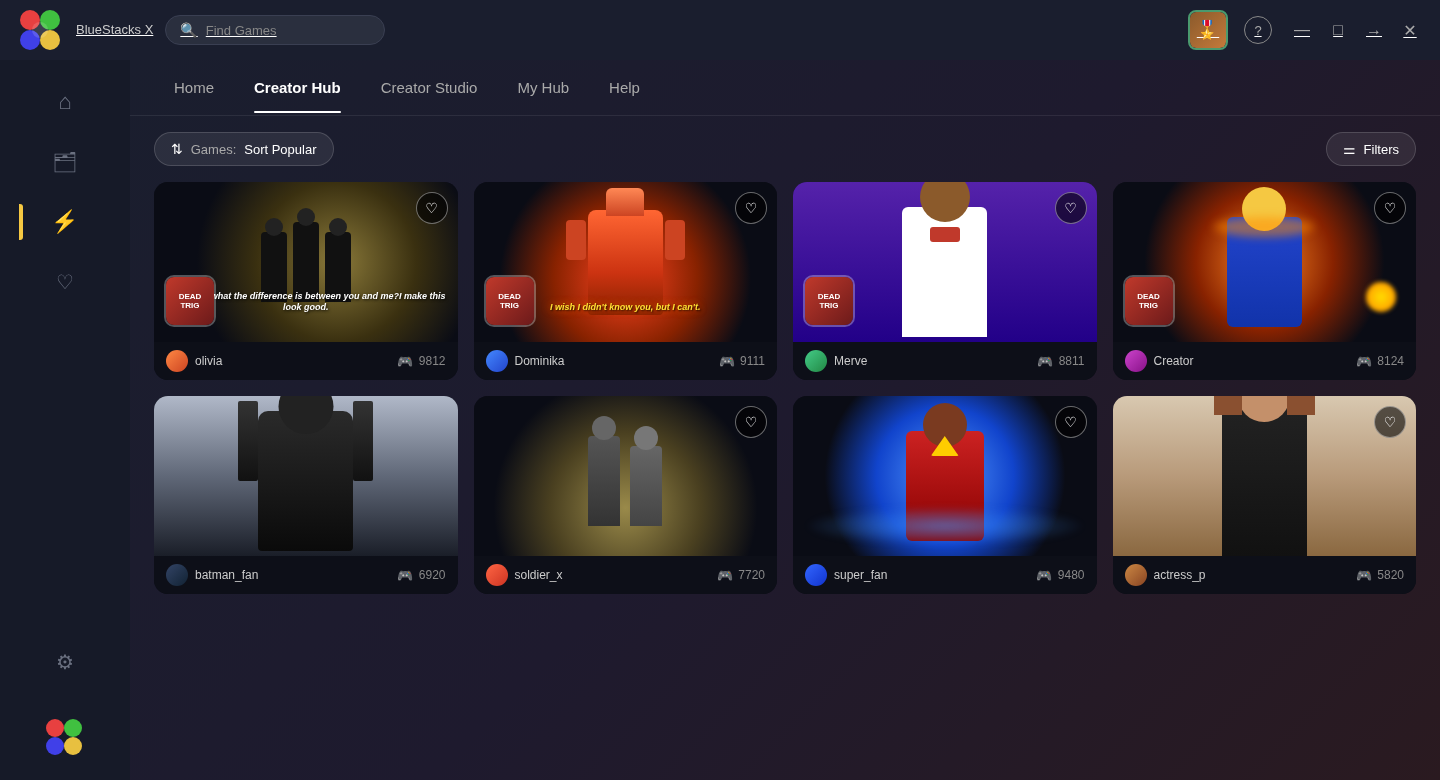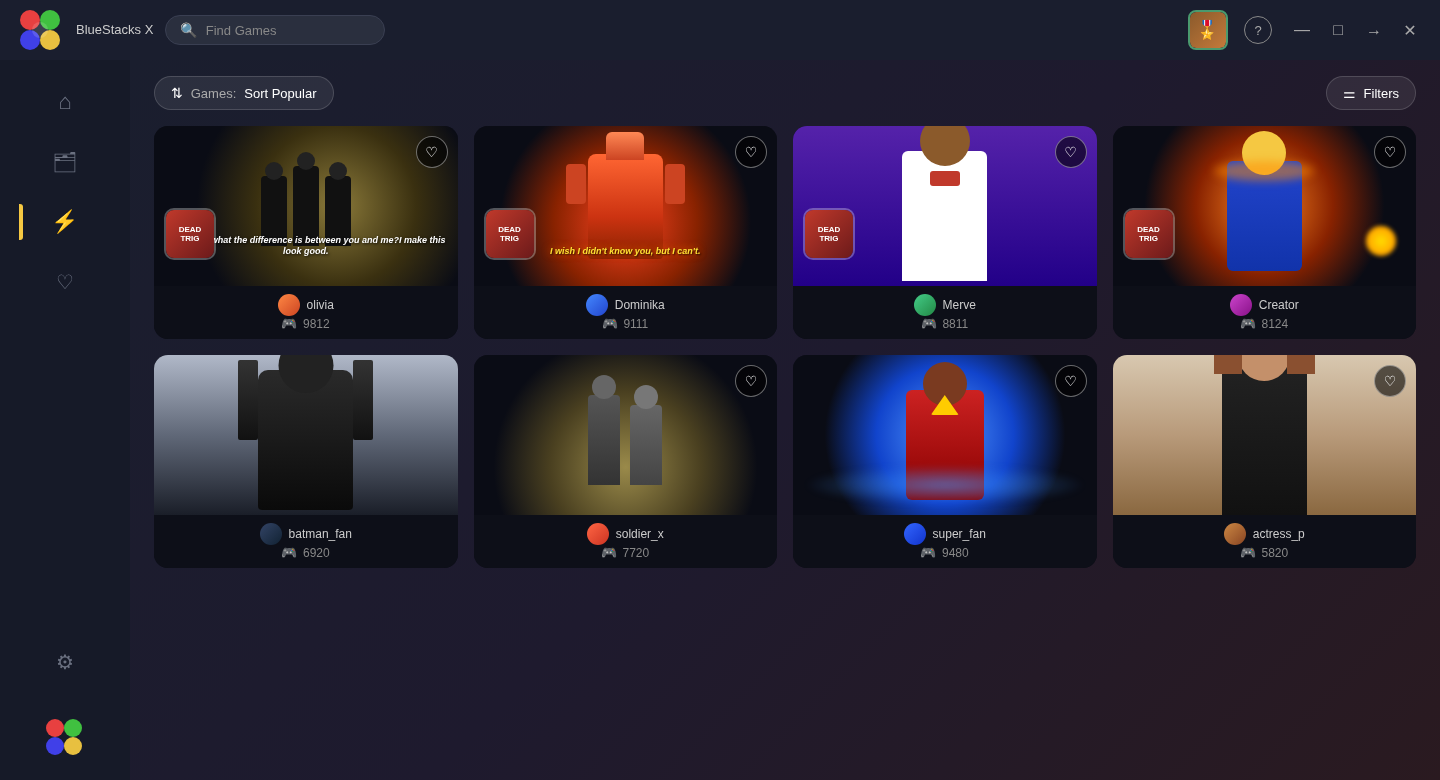--- a/index.html
+++ b/index.html
@@ -16,20 +16,21 @@
 
     
     .titlebar {
       height: 60px;
       background: #1a1e2e;
       display: flex;
       align-items: center;
       padding: 0 16px;
       justify-content: space-between;
       flex-shrink: 0;
+      text-decoration: underline;
     }
     .titlebar-left {
       display: flex;
       align-items: center;
       gap: 12px;
     }
     .bluestacks-logo {
       width: 48px;
       height: 48px;
       display: flex;
@@ -314,21 +315,21 @@
       align-items: center;
       justify-content: center;
       cursor: pointer;
       color: #fff;
       font-size: 14px;
       z-index: 2;
     }
 
     .game-badge {
       position: absolute;
-      bottom: 26px;
+      bottom: 15px;
       left: 10px;
       width: 52px;
       height: 52px;
       border-radius: 10px;
       overflow: hidden;
       border: 2px solid rgba(255,255,255,0.3);
       z-index: 2;
     }
     .game-badge-inner {
       width: 100%;
@@ -436,21 +437,20 @@
       align-items: center;
       justify-content: center;
     }
 
     .card-footer {
       display: flex;
       align-items: center;
       justify-content: space-between;
       padding: 8px 12px;
       background: #0d0f18;
-      flex-direction: column;
     }
     .author-info {
       display: flex;
       align-items: center;
       gap: 7px;
     }
     .author-avatar {
       width: 22px;
       height: 22px;
       border-radius: 50%;
@@ -535,20 +535,27 @@
           <circle cx="30" cy="12" r="9" fill="#40c040"></circle>
           <circle cx="12" cy="30" r="9" fill="#4040e8"></circle>
           <circle cx="30" cy="30" r="9" fill="#e8c040"></circle>
         </svg>
       </div>
     </div>
   </div>
 
   <div class="content-area">
 
+    <div class="nav-tabs">
+      <div class="nav-tab">Home</div>
+      <div class="nav-tab active">Creator Hub</div>
+      <div class="nav-tab">Creator Studio</div>
+      <div class="nav-tab">My Hub</div>
+      <div class="nav-tab">Help</div>
+    </div>
 
     <div class="toolbar">
       <div class="sort-btn">
         <span style="font-size:14px;">⇅</span>
         <span class="sort-label">Games:</span>
         <span class="sort-value">Sort Popular</span>
       </div>
       <div class="filters-btn">
         <span style="font-size:14px;">⚌</span>
         <span>Filters</span>

